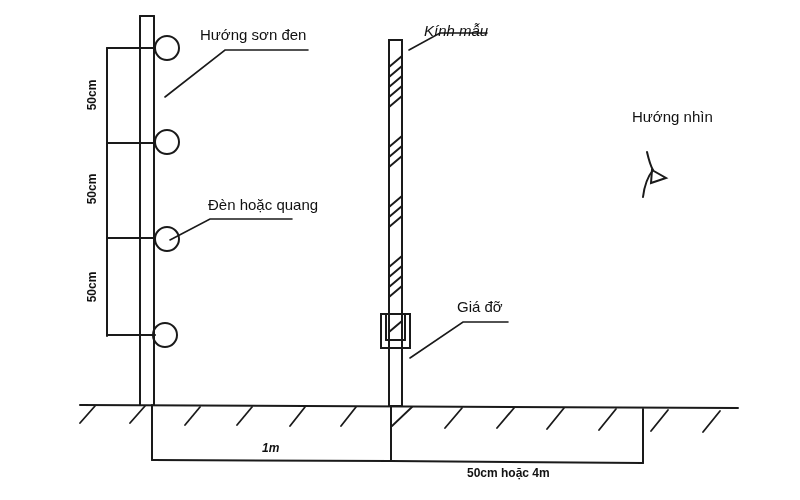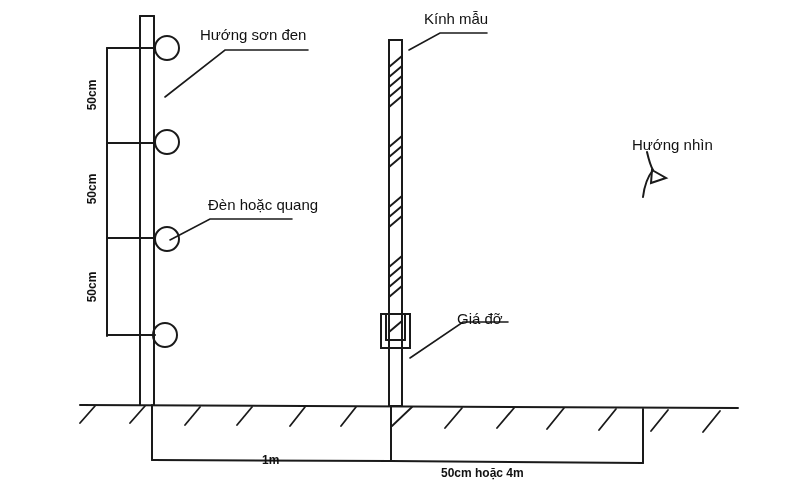--- a/index.html
+++ b/index.html
@@ -101,23 +101,23 @@
     </g>
 
     <g>
       <path d="M647,152 Q650,165 653,170 Q645,180 643,197"></path>
       <path d="M652,170 L666,178 L651,183 Z"></path>
     </g>
   </g>
 </svg>
 
 <div class="lbl" style="left:200px; top:26px;">Hướng sơn đen</div>
-<div class="lbl" style="left:424px; top:10px;">Kính mẫu</div>
+<div class="lbl" style="left:424px; top:22px;font-style:italic;">Kính mẫu</div>
 <div class="lbl" style="left:208px; top:196px;">Đèn hoặc quang</div>
-<div class="lbl" style="left:457px; top:310px;text-align:right;">Giá đỡ</div>
-<div class="lbl" style="left:632px; top:136px;">Hướng nhìn</div>
+<div class="lbl" style="left:457px; top:298px;text-align:right;">Giá đỡ</div>
+<div class="lbl" style="left:632px; top:108px;">Hướng nhìn</div>
 
 <div class="dim vdim" style="left:72px; top:88px; width:40px; text-align:center;">50cm</div>
 <div class="dim vdim" style="left:72px; top:182px; width:40px; text-align:center;">50cm</div>
 <div class="dim vdim" style="left:72px; top:280px; width:40px; text-align:center;">50cm</div>
 
-<div class="dim" style="left:262px; top:453px;">1m</div>
-<div class="dim" style="left:441px; top:466px;">50cm hoặc 4m</div>
+<div class="dim" style="left:262px; top:441px;font-style:italic;">1m</div>
+<div class="dim" style="left:467px; top:466px;">50cm hoặc 4m</div>
 
 </body></html>

